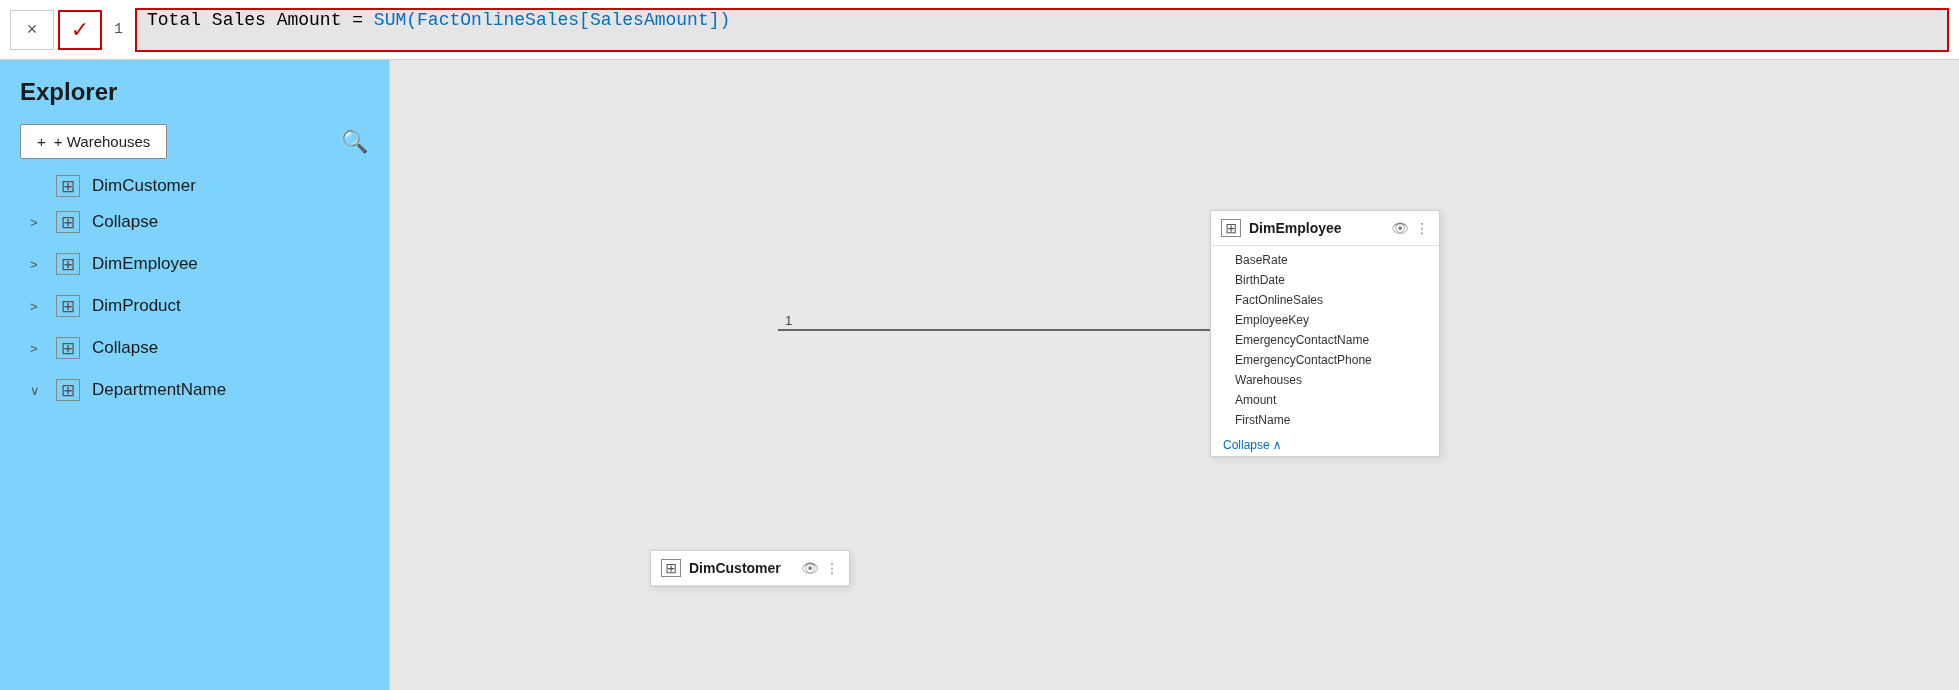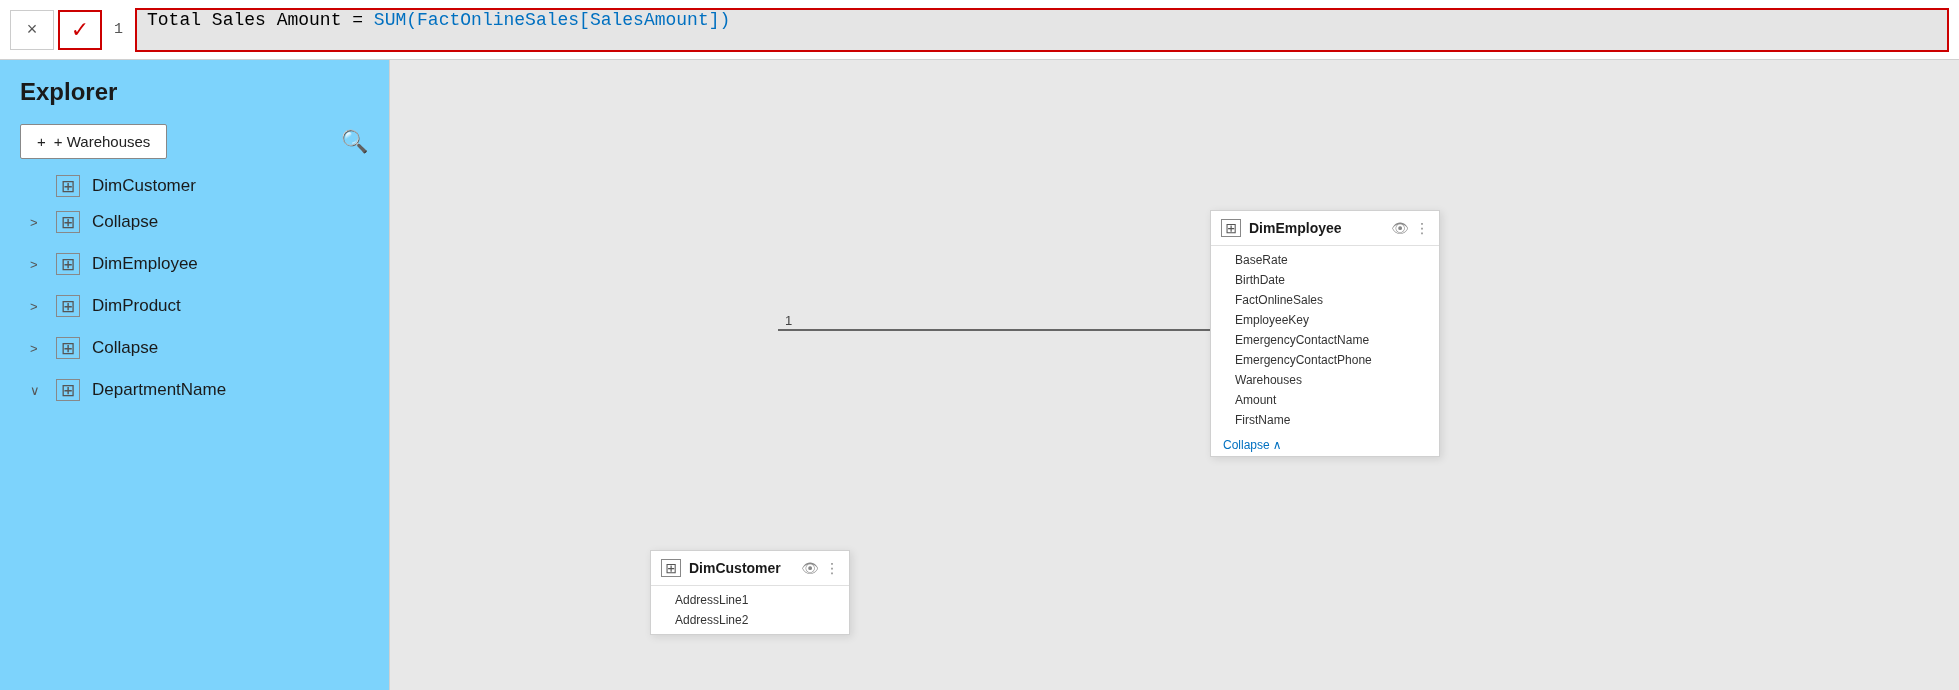--- a/index.html
+++ b/index.html
@@ -366,20 +366,16 @@
       <div class="table-card-header">
         <div class="table-card-title-area">
           <span class="table-card-icon">⊞</span>
           <span class="table-card-name">DimCustomer</span>
         </div>
         <div class="table-card-actions">
           <span class="table-card-action">👁</span>
           <span class="table-card-action">⋮</span>
         </div>
       </div>
-      <div class="table-card-fields">
-        <div class="table-card-field">AddressLine1</div>
-        <div class="table-card-field">AddressLine2</div>
-      </div>
     </div>
 
   </div>
 </div>
 
 </body></html>

